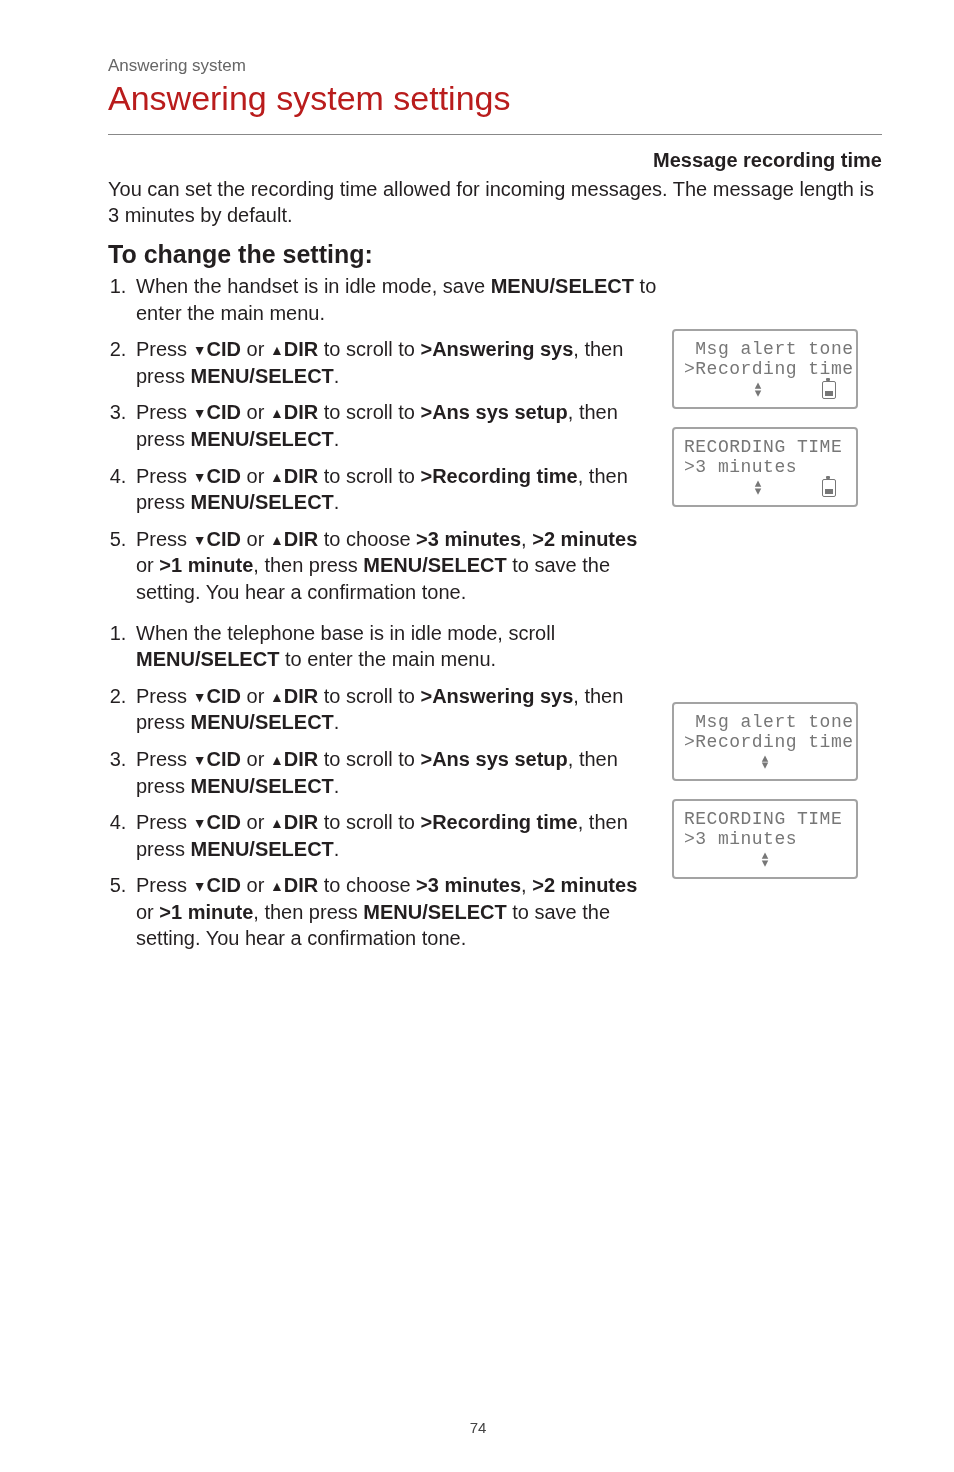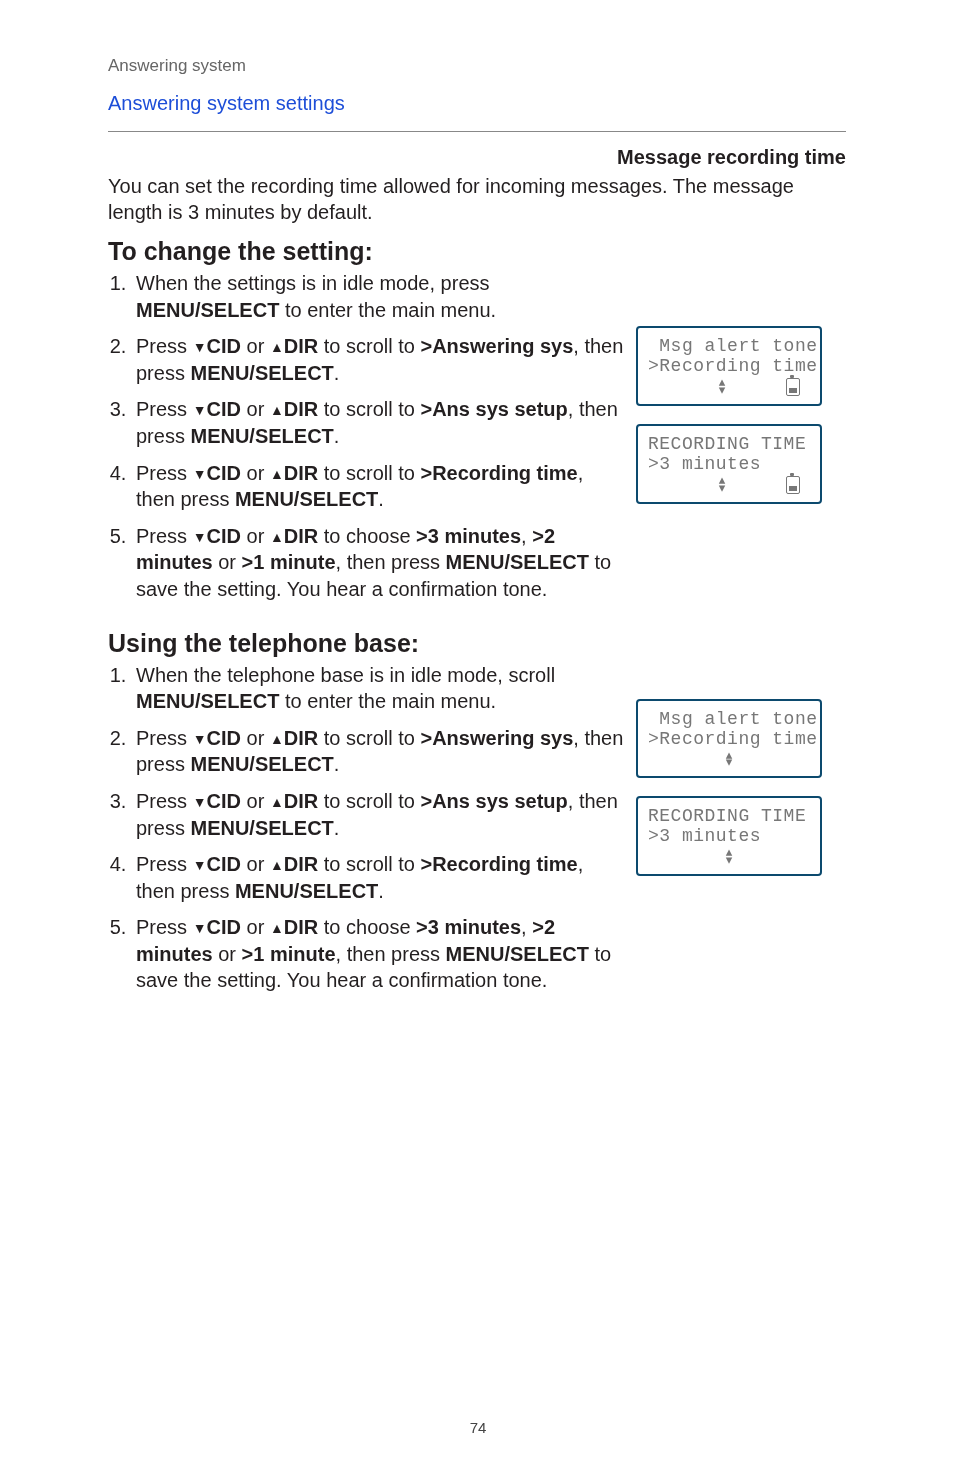--- a/index.html
+++ b/index.html
@@ -5,40 +5,40 @@
   body {
     margin: 0; padding: 0;
     font-family: Arial, Helvetica, sans-serif;
     color: #231f20;
     background: #fff;
   }
   .page {
     width: 954px;
     height: 1472px;
     box-sizing: border-box;
-    padding: 56px 108px 40px 108px;
+    padding: 56px 72px 40px 108px;
     position: relative;
   }
   .breadcrumb { font-size: 17px; color: #666; margin-bottom: 2px; }
-  .heading { font-size: 20px; font-weight: 400; color: #1d4ed8; margin: 16px 0 16px 0; }
+  .heading { font-size: 34px; font-weight: 400; color: #b91c1c; margin: 3px 0 16px 0; }
   .rule { border: 0; border-top: 1px solid #888; margin: 4px 0 14px 0; }
   .subhead { font-size: 20px; font-weight: 700; margin: 8px 0 4px 0; text-align: right; }
   .body { font-size: 20px; line-height: 1.3; margin: 0 0 12px 0; }
   .subhead2 { font-size: 25px; font-weight: 700; margin: 12px 0 4px 0; }
   ol.steps { font-size: 20px; line-height: 1.33; margin: 0 0 14px 0; padding-left: 24px; }
   ol.steps li { margin-bottom: 10px; padding-left: 4px; }
   .sc { font-variant: small-caps; font-weight: 700; }
   .b { font-weight: 700; }
   .tri-down::before { content: "\25BC"; font-size: 14px; vertical-align: 1px; }
   .tri-up::before   { content: "\25B2"; font-size: 14px; vertical-align: 1px; }
   .col { display: flex; }
   .col .left { flex: 1; padding-right: 12px; }
   .col .right { width: 210px; }
   .lcd {
-    border: 2px solid #0c4a6e;
+    border: 2px solid #a3a3a3;
     border-radius: 4px;
     padding: 8px 10px 6px 10px;
     margin-bottom: 18px;
     width: 186px;
     box-sizing: border-box;
   }
   .lcd .line { font-family: "Courier New", monospace; font-size: 18px; letter-spacing: 0.5px; white-space: pre; color: #777; }
   .lcd .iconrow { display: flex; justify-content: space-between; padding: 2px 10px 0 10px; }
   .lcd .iconrow.center { justify-content: center; }
   .arrows::before { content: "\25B4\A\25BE"; white-space: pre; font-size: 13px; line-height: 0.6; display:inline-block; text-align:center; width:12px; color:#777;}
@@ -60,21 +60,21 @@
 
   <div class="subhead">Message recording time</div>
   <p class="body">You can set the recording time allowed for incoming messages. The message length is 3 minutes by default.</p>
 
   <div class="subhead2">To change the setting:</div>
 
   <div class="col">
     <div class="left">
       <ol class="steps">
         <li>
-          <span>When the settings is in idle mode, press </span><span class="b"><span>MENU/</span><span class="sc">SELECT</span></span><span> to enter the main menu.</span>
+          <span>When the handset is in idle mode, save </span><span class="b"><span>MENU/</span><span class="sc">SELECT</span></span><span> to enter the main menu.</span>
         </li>
         <li>
           <span>Press </span><span class="tri-down"></span><span class="sc b">CID</span><span> or </span><span class="tri-up"></span><span class="sc b">DIR</span><span> to scroll to </span><span class="b">&gt;Answering sys</span><span>, then press </span><span class="b"><span class="sc">MENU/</span><span>SELECT</span></span><span>.</span>
         </li>
         <li>
           <span>Press </span><span class="tri-down"></span><span class="sc b">CID</span><span> or </span><span class="tri-up"></span><span class="sc b">DIR</span><span> to scroll to </span><span class="b">&gt;Ans sys setup</span><span>, then press </span><span class="b"><span class="sc">MENU/</span><span>SELECT</span></span><span>.</span>
         </li>
         <li>
           <span>Press </span><span class="tri-down"></span><span class="sc b">CID</span><span> or </span><span class="tri-up"></span><span class="sc b">DIR</span><span> to scroll to </span><span class="b">&gt;Recording time</span><span>, then press </span><span class="b"><span class="sc">MENU/</span><span>SELECT</span></span><span>.</span>
         </li>
@@ -101,21 +101,20 @@
           <span></span>
           <span class="arrows"></span>
           <span class="batt"></span>
         </div>
       </div>
     </div>
   </div>
 
   <div class="col">
     <div class="left">
-      <div class="subhead2">Using the telephone base:</div>
       <ol class="steps">
         <li>
           <span>When the telephone base is in idle mode, scroll </span><span class="b"><span>MENU/</span><span class="sc">SELECT</span></span><span> to enter the main menu.</span>
         </li>
         <li>
           <span>Press </span><span class="tri-down"></span><span class="sc b">CID</span><span> or </span><span class="tri-up"></span><span class="sc b">DIR</span><span> to scroll to </span><span class="b">&gt;Answering sys</span><span>, then press </span><span class="b"><span class="sc">MENU/</span><span>SELECT</span></span><span>.</span>
         </li>
         <li>
           <span>Press </span><span class="tri-down"></span><span class="sc b">CID</span><span> or </span><span class="tri-up"></span><span class="sc b">DIR</span><span> to scroll to </span><span class="b">&gt;Ans sys setup</span><span>, then press </span><span class="b"><span class="sc">MENU/</span><span>SELECT</span></span><span>.</span>
         </li>

